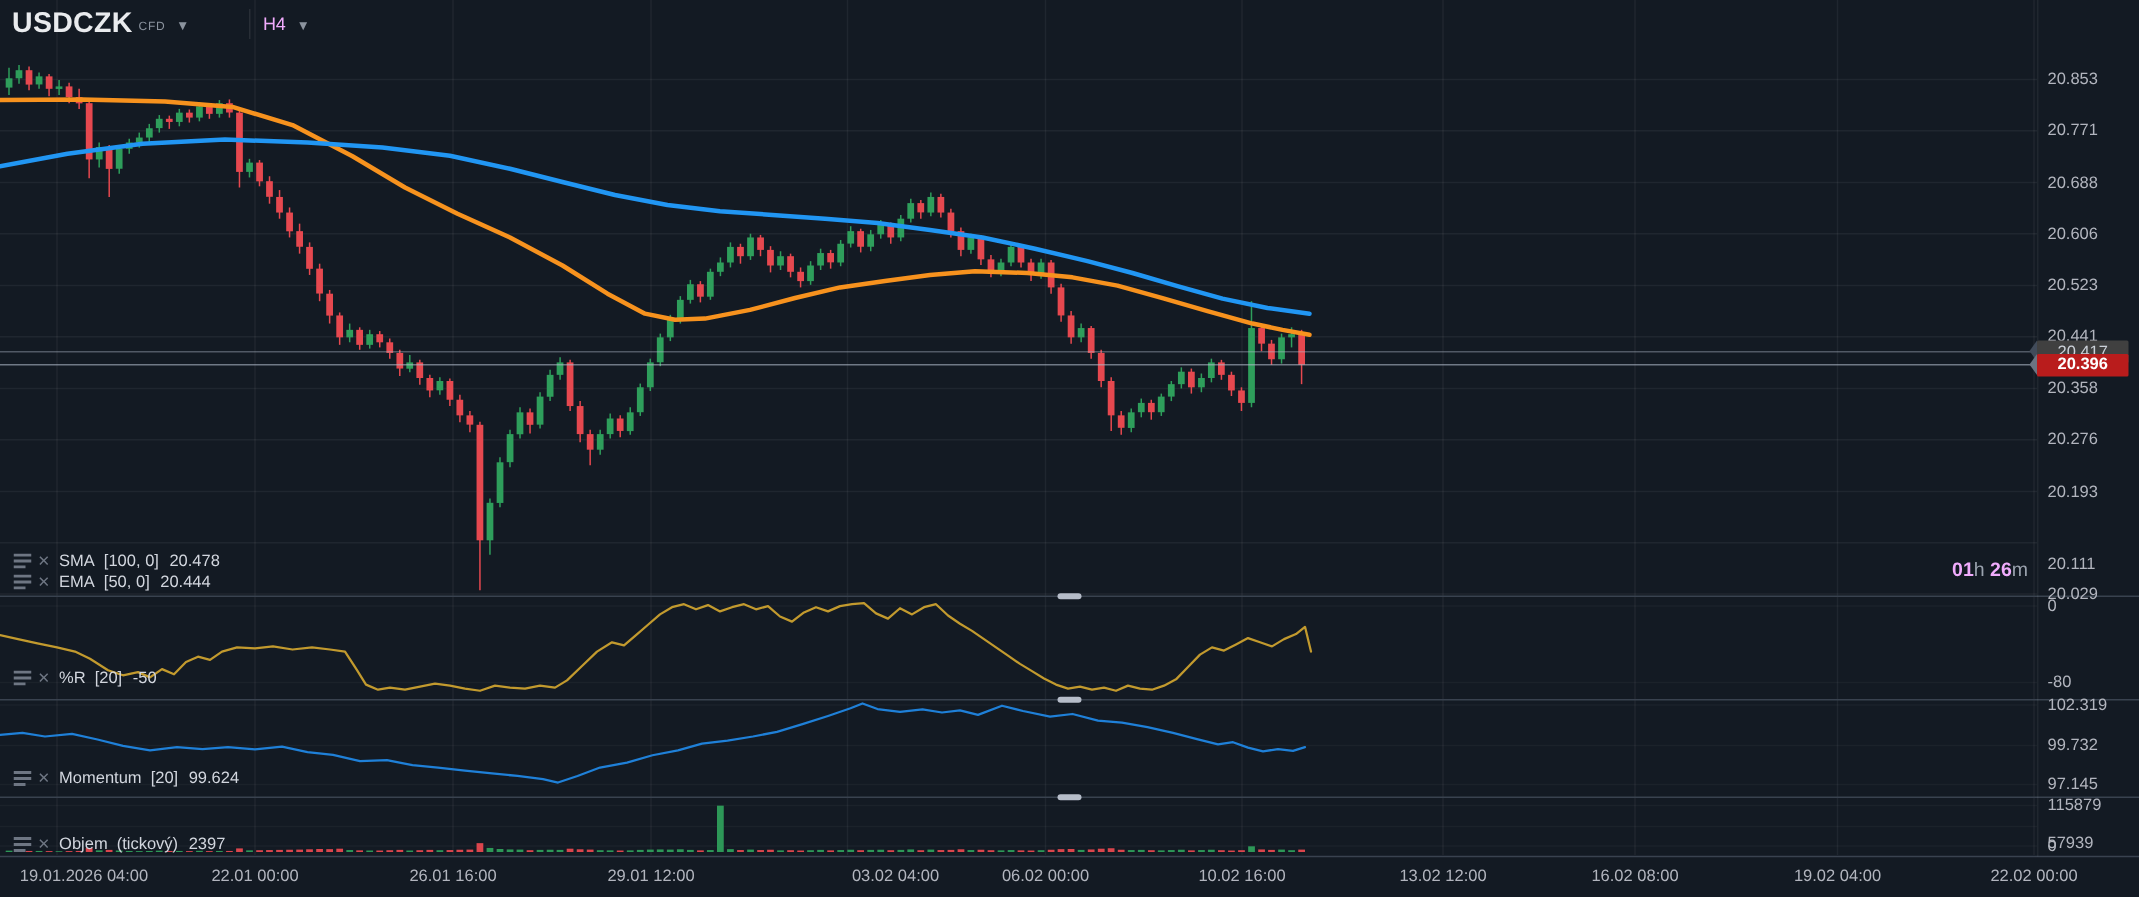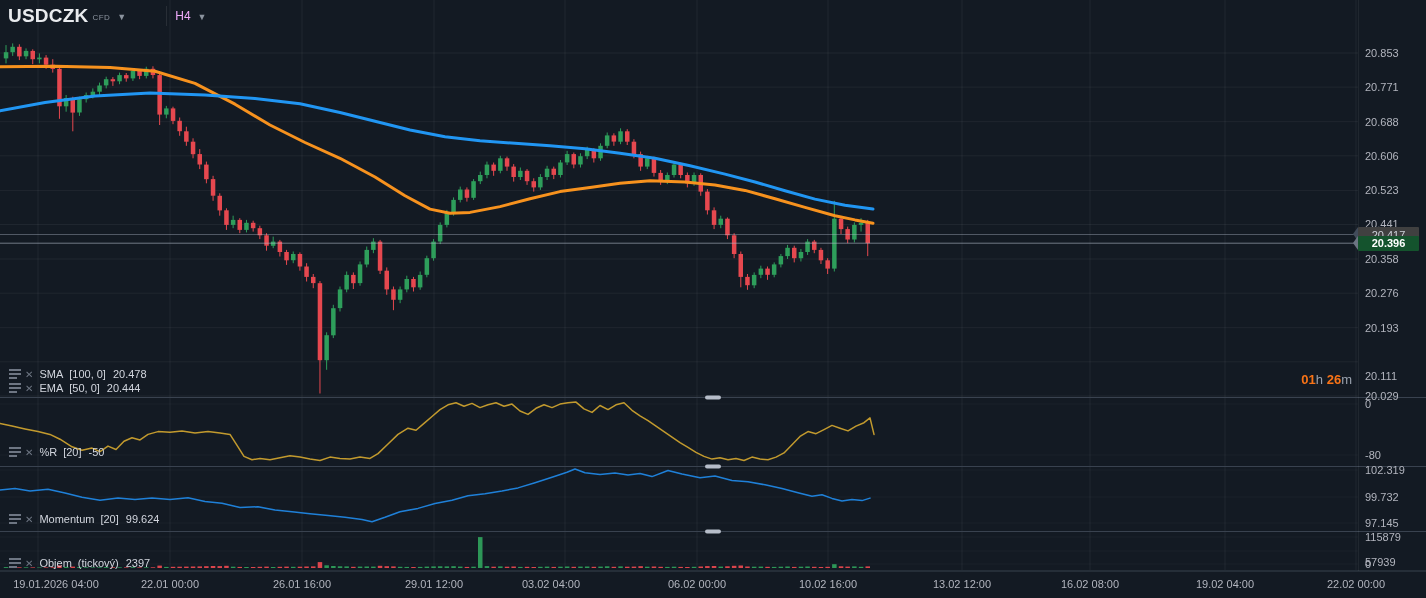--- a/index.html
+++ b/index.html
@@ -14,33 +14,33 @@
   .tb-sep{width:1px;height:20px;background:rgba(255,255,255,.09);margin:0 0 0 40px;}
   .interval{font-size:12px;color:#f0abfc;margin-left:8px;}
   
   .legend-row{position:absolute;display:flex;align-items:center;gap:6px;font-size:11px;
               color:#d2d6de;z-index:4;white-space:nowrap;}
   .lg-ico{display:inline-flex;align-items:center;justify-content:center;width:13px;height:11px;color:#6e7683;}
   .lg-x{font-size:10px;font-weight:bold;color:#6e7683;margin-left:-2px;}
   .lg-val{margin-left:1px;}
   
   #countdown{position:absolute;right:74px;top:372px;font-size:13px;font-weight:bold;z-index:4;}
-  #countdown .num{color:#f97316;}
+  #countdown .num{color:#f0abfc;}
   #countdown .unit{color:#9aa2ae;font-weight:normal;}
   
   .ax-label{position:absolute;left:1365px;font-size:11px;color:#b2b5be;transform:translateY(-50%);z-index:3;}
   .t-label{position:absolute;top:578px;font-size:11px;color:#b2b5be;transform:translateX(-50%);z-index:3;white-space:nowrap;}
   
   .badge{position:absolute;left:1358px;width:61px;height:15px;z-index:4;font-size:11px;
          display:flex;align-items:center;justify-content:center;border-radius:1px;}
   .badge::before{content:"";position:absolute;left:-5px;top:0;
          border-top:7.5px solid transparent;border-bottom:7.5px solid transparent;}
   #badge-upper{background:#404040;color:#ccd1d9;}
   #badge-upper::before{border-right:5px solid #414b5a;}
-  #badge-last{background:#14532d;color:#ffffff;font-weight:bold;}
+  #badge-last{background:#b91c1c;color:#ffffff;font-weight:bold;}
   #badge-last::before{border-right:5px solid #6b7482;}
 </style>
 </head>
 <body>
 
 <div id="app">
 
   <svg id="chart-svg" width="1426" height="598">
       <rect x="0" y="0" width="1426" height="598" fill="#131a23"></rect>
       <line x1="38" y1="0" x2="38" y2="570" stroke="rgba(255,255,255,0.055)" stroke-width="1"></line>
@@ -591,21 +591,21 @@
       <div class="ax-label" style="top: 523px;">97.145</div>
       <div class="ax-label" style="top: 537px;">115879</div>
       <div class="ax-label" style="top: 562px;">57939</div>
       <div class="ax-label" style="top: 564px;">0</div>
     </div>
   <div id="time-axis">
       <div class="t-label" style="left: 56px;">19.01.2026  04:00</div>
       <div class="t-label" style="left: 170px;">22.01  00:00</div>
       <div class="t-label" style="left: 302px;">26.01  16:00</div>
       <div class="t-label" style="left: 434px;">29.01  12:00</div>
-      <div class="t-label" style="left: 551px;">03.02  04:00</div>
+      <div class="t-label" style="left: 597px;">03.02  04:00</div>
       <div class="t-label" style="left: 697px;">06.02  00:00</div>
       <div class="t-label" style="left: 828px;">10.02  16:00</div>
       <div class="t-label" style="left: 962px;">13.02  12:00</div>
       <div class="t-label" style="left: 1090px;">16.02  08:00</div>
       <div class="t-label" style="left: 1225px;">19.02  04:00</div>
       <div class="t-label" style="left: 1356px;">22.02  00:00</div>
     </div>
 
 </div>
 

